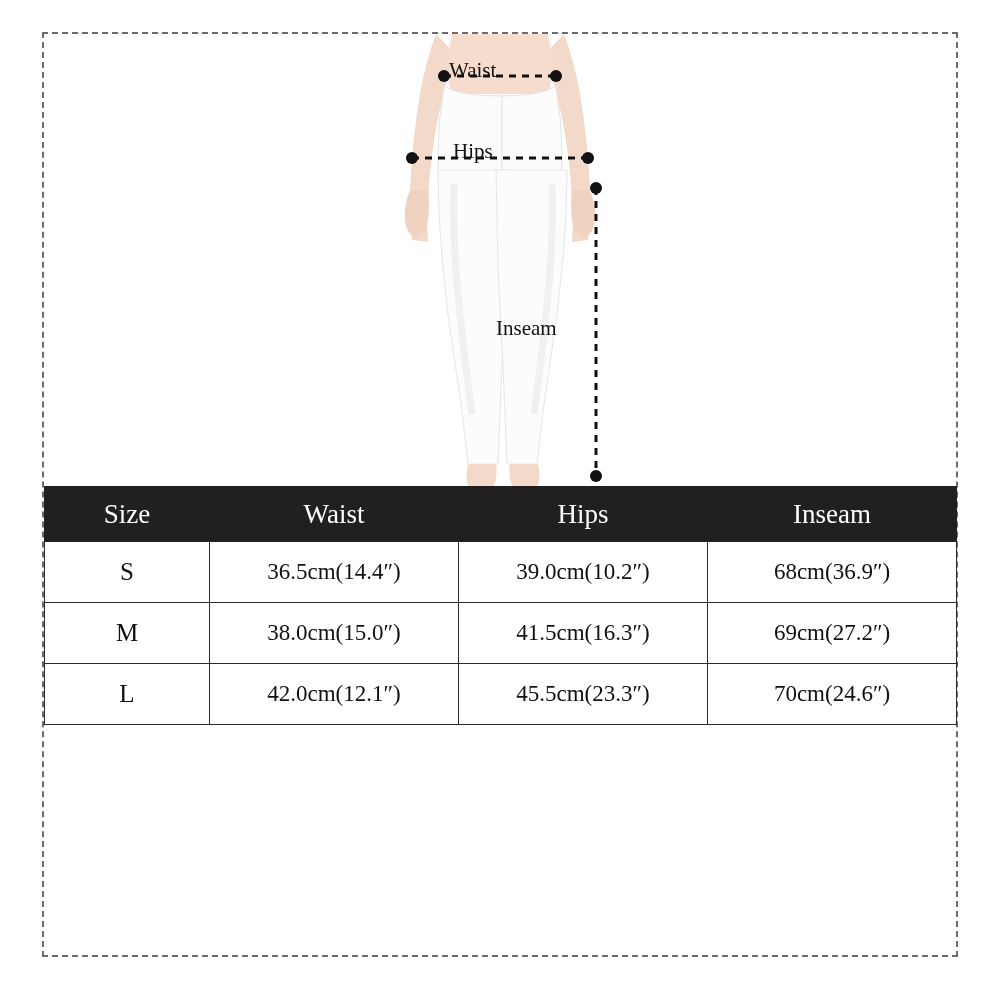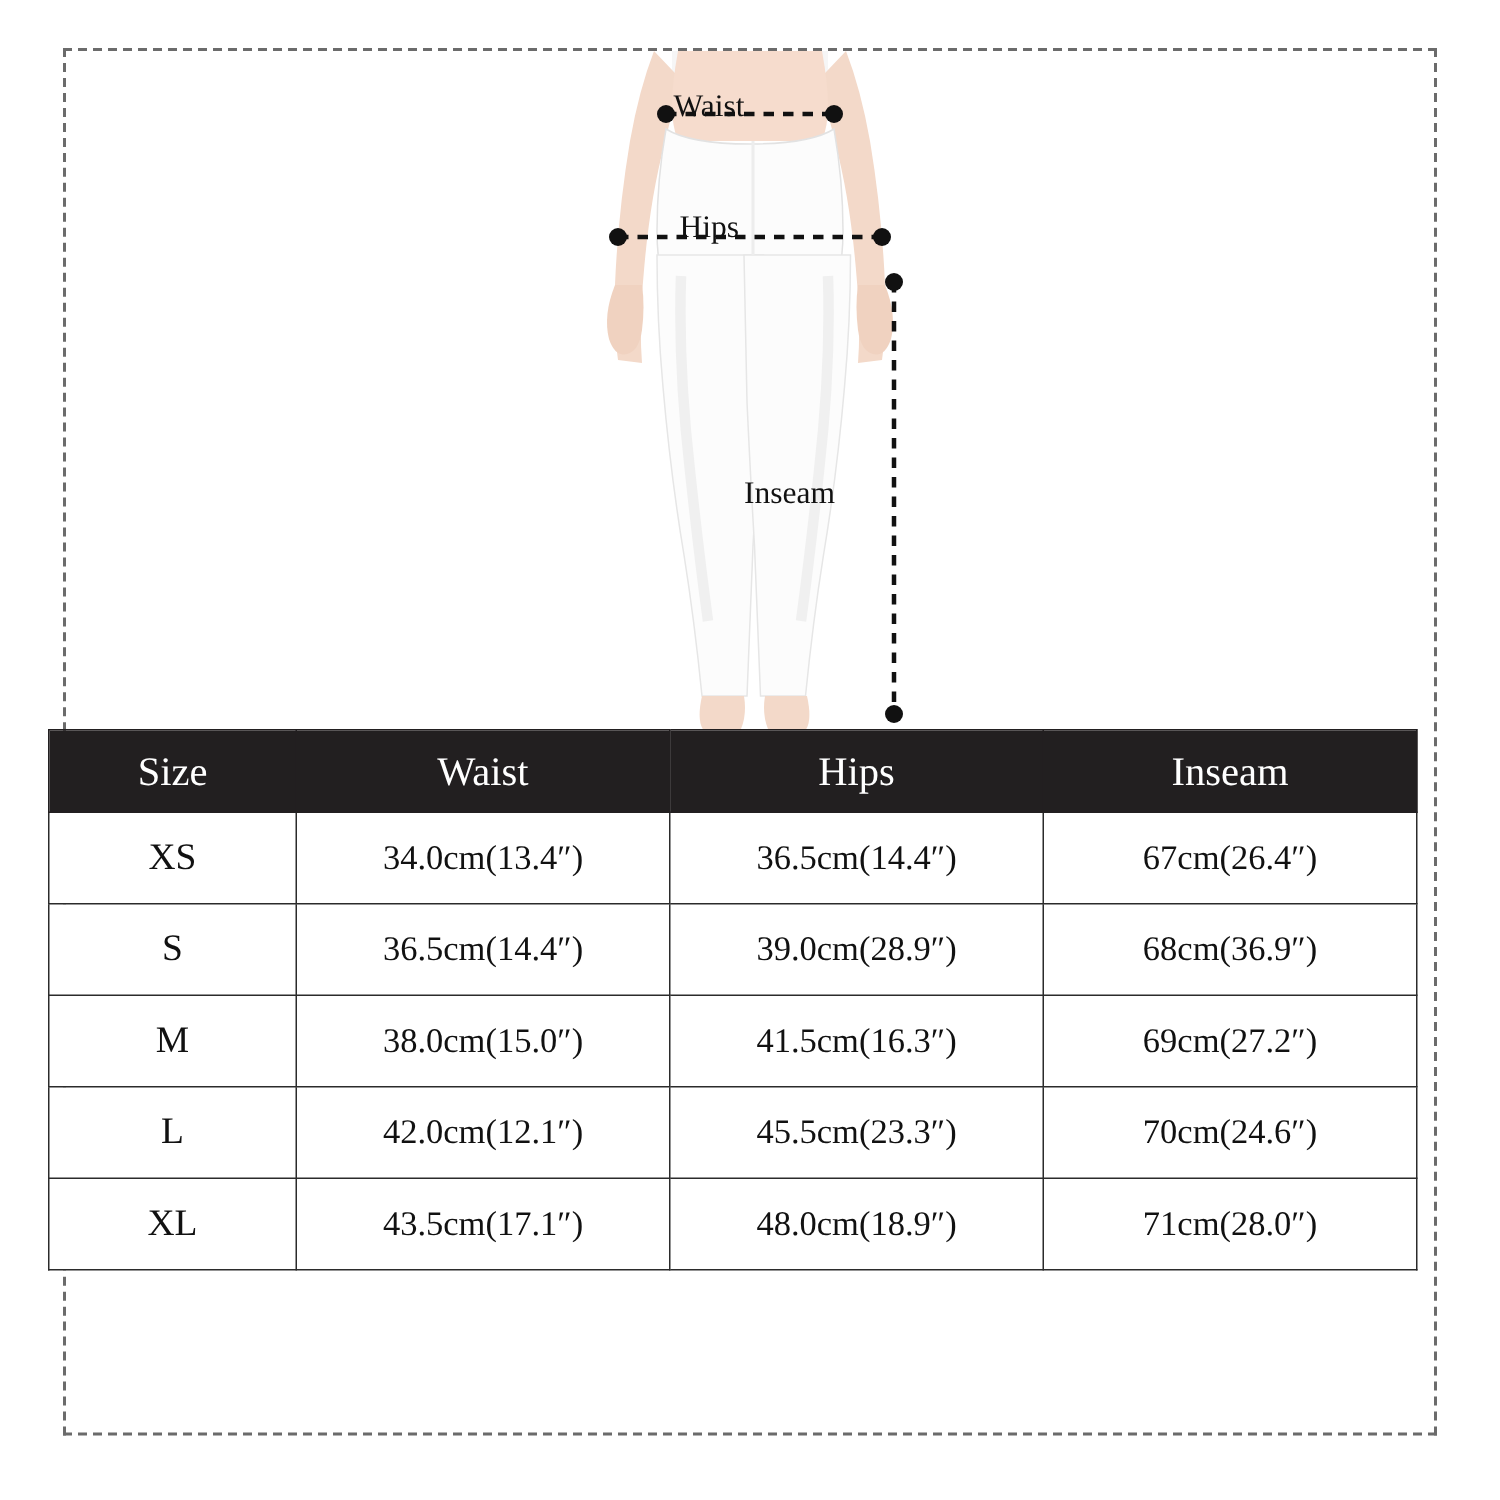--- a/index.html
+++ b/index.html
@@ -55,21 +55,21 @@
     color: #111111;
     white-space: nowrap;
   }
   .label-waist { left: 405px; top: 24px; }
   .label-hips  { left: 409px; top: 105px; }
   .label-inseam{ left: 452px; top: 282px; }
 
   
   .size-table {
     position: absolute;
-    left: 32px;
+    left: 44px;
     top: 486px;
     width: 912px;
     border-collapse: collapse;
     table-layout: fixed;
   }
   .size-table th, .size-table td {
     border: 1px solid #2b2b2b;
     text-align: center;
     font-family: "Liberation Serif", serif;
     color: #111111;
@@ -157,45 +157,33 @@
     <thead>
       <tr>
         <th>Size</th>
         <th>Waist</th>
         <th>Hips</th>
         <th>Inseam</th>
       </tr>
     </thead>
     <tbody>
       <tr>
-        <td class="size-col">XS</td>
-        <td>34.0cm(13.4″)</td>
-        <td>36.5cm(14.4″)</td>
-        <td>67cm(26.4″)</td>
-      </tr>
-      <tr>
         <td class="size-col">S</td>
         <td>36.5cm(14.4″)</td>
-        <td>39.0cm(28.9″)</td>
+        <td>39.0cm(10.2″)</td>
         <td>68cm(36.9″)</td>
       </tr>
       <tr>
         <td class="size-col">M</td>
         <td>38.0cm(15.0″)</td>
         <td>41.5cm(16.3″)</td>
         <td>69cm(27.2″)</td>
       </tr>
       <tr>
         <td class="size-col">L</td>
         <td>42.0cm(12.1″)</td>
         <td>45.5cm(23.3″)</td>
         <td>70cm(24.6″)</td>
       </tr>
-      <tr>
-        <td class="size-col">XL</td>
-        <td>43.5cm(17.1″)</td>
-        <td>48.0cm(18.9″)</td>
-        <td>71cm(28.0″)</td>
-      </tr>
     </tbody>
   </table>
 
 </div>
 
 </body></html>

